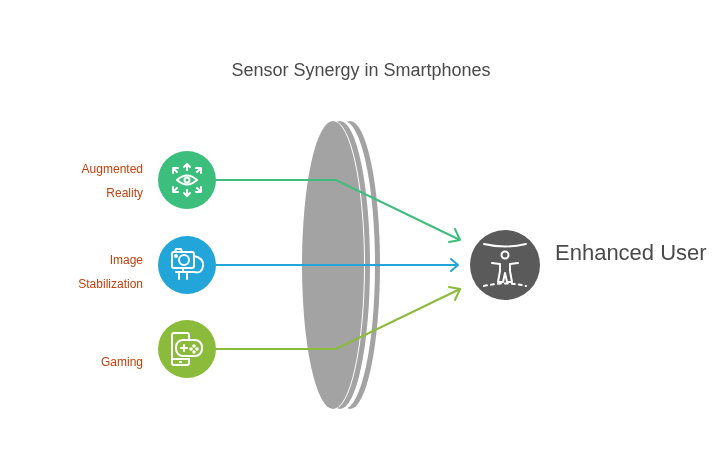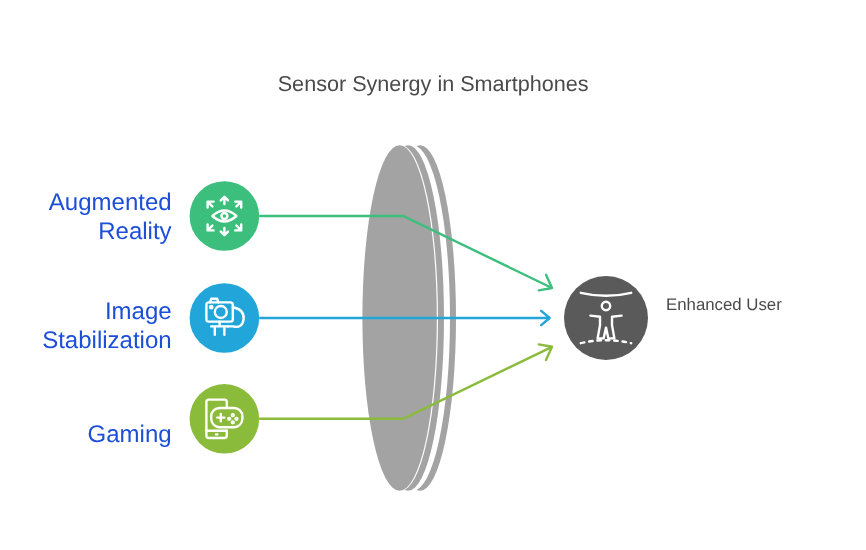--- a/index.html
+++ b/index.html
@@ -1,20 +1,20 @@
 <!DOCTYPE html>
 <html><head>
 <meta charset="utf-8">
 <style>
   html, body { margin:0; padding:0; background:#ffffff; }
   body { width:722px; height:458px; position:relative; overflow:hidden; font-family:"Liberation Sans", sans-serif; }
   .title { position:absolute; left:0; width:722px; top:60px; text-align:center; font-size:18px; color:#4a4a4a; }
   svg.diagram { position:absolute; left:0; top:0; }
-  .label-left { position:absolute; width:125px; left:18px; text-align:right; font-size:20px; line-height:24px; color:#1d4ed8; }
-  .label-right { position:absolute; left:555px; width:160px; font-size:14px; line-height:24px; color:#4a4a4a; }
+  .label-left { position:absolute; width:125px; left:18px; text-align:right; font-size:12px; line-height:24px; color:#c2410c; }
+  .label-right { position:absolute; left:555px; width:160px; font-size:22px; line-height:24px; color:#4a4a4a; }
 </style>
 </head>
 <body>
 
 <div class="title">Sensor Synergy in Smartphones</div>
 
 <svg class="diagram" width="722" height="458" viewBox="0 0 722 458">
 
   <g>
     <ellipse id="lens-back" cx="350" cy="265" rx="30" ry="144" fill="#a3a3a3"></ellipse>

